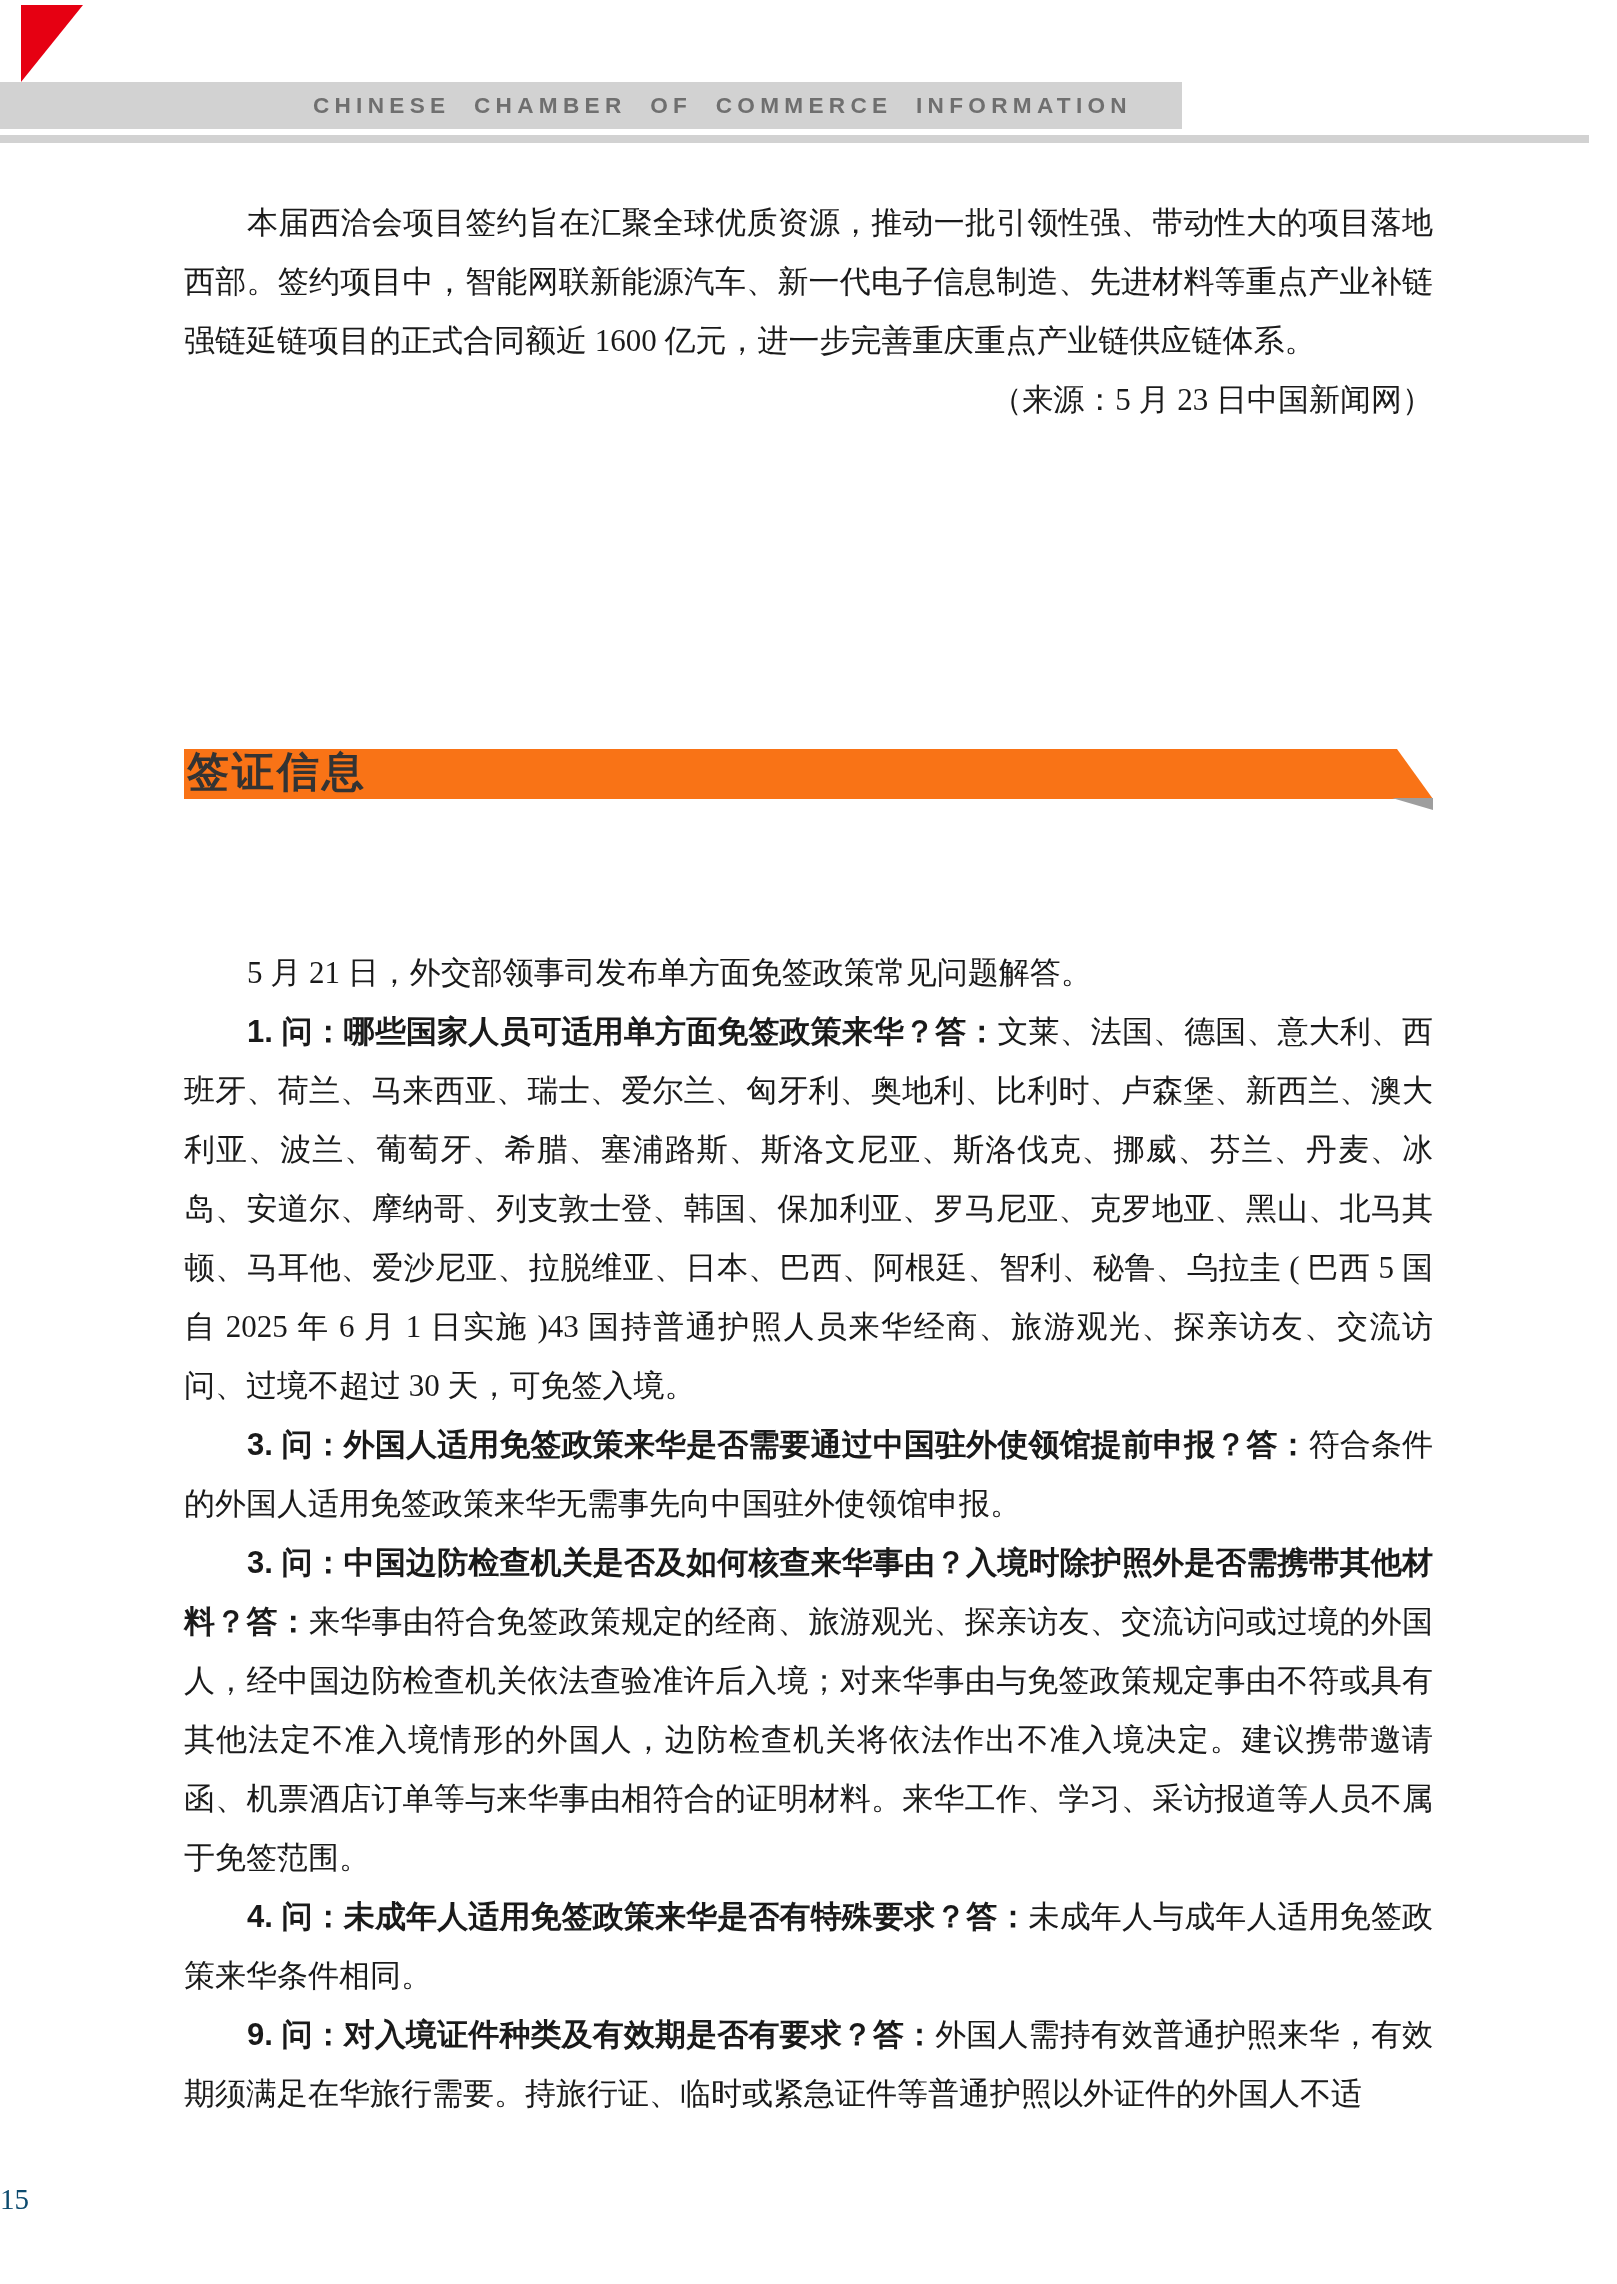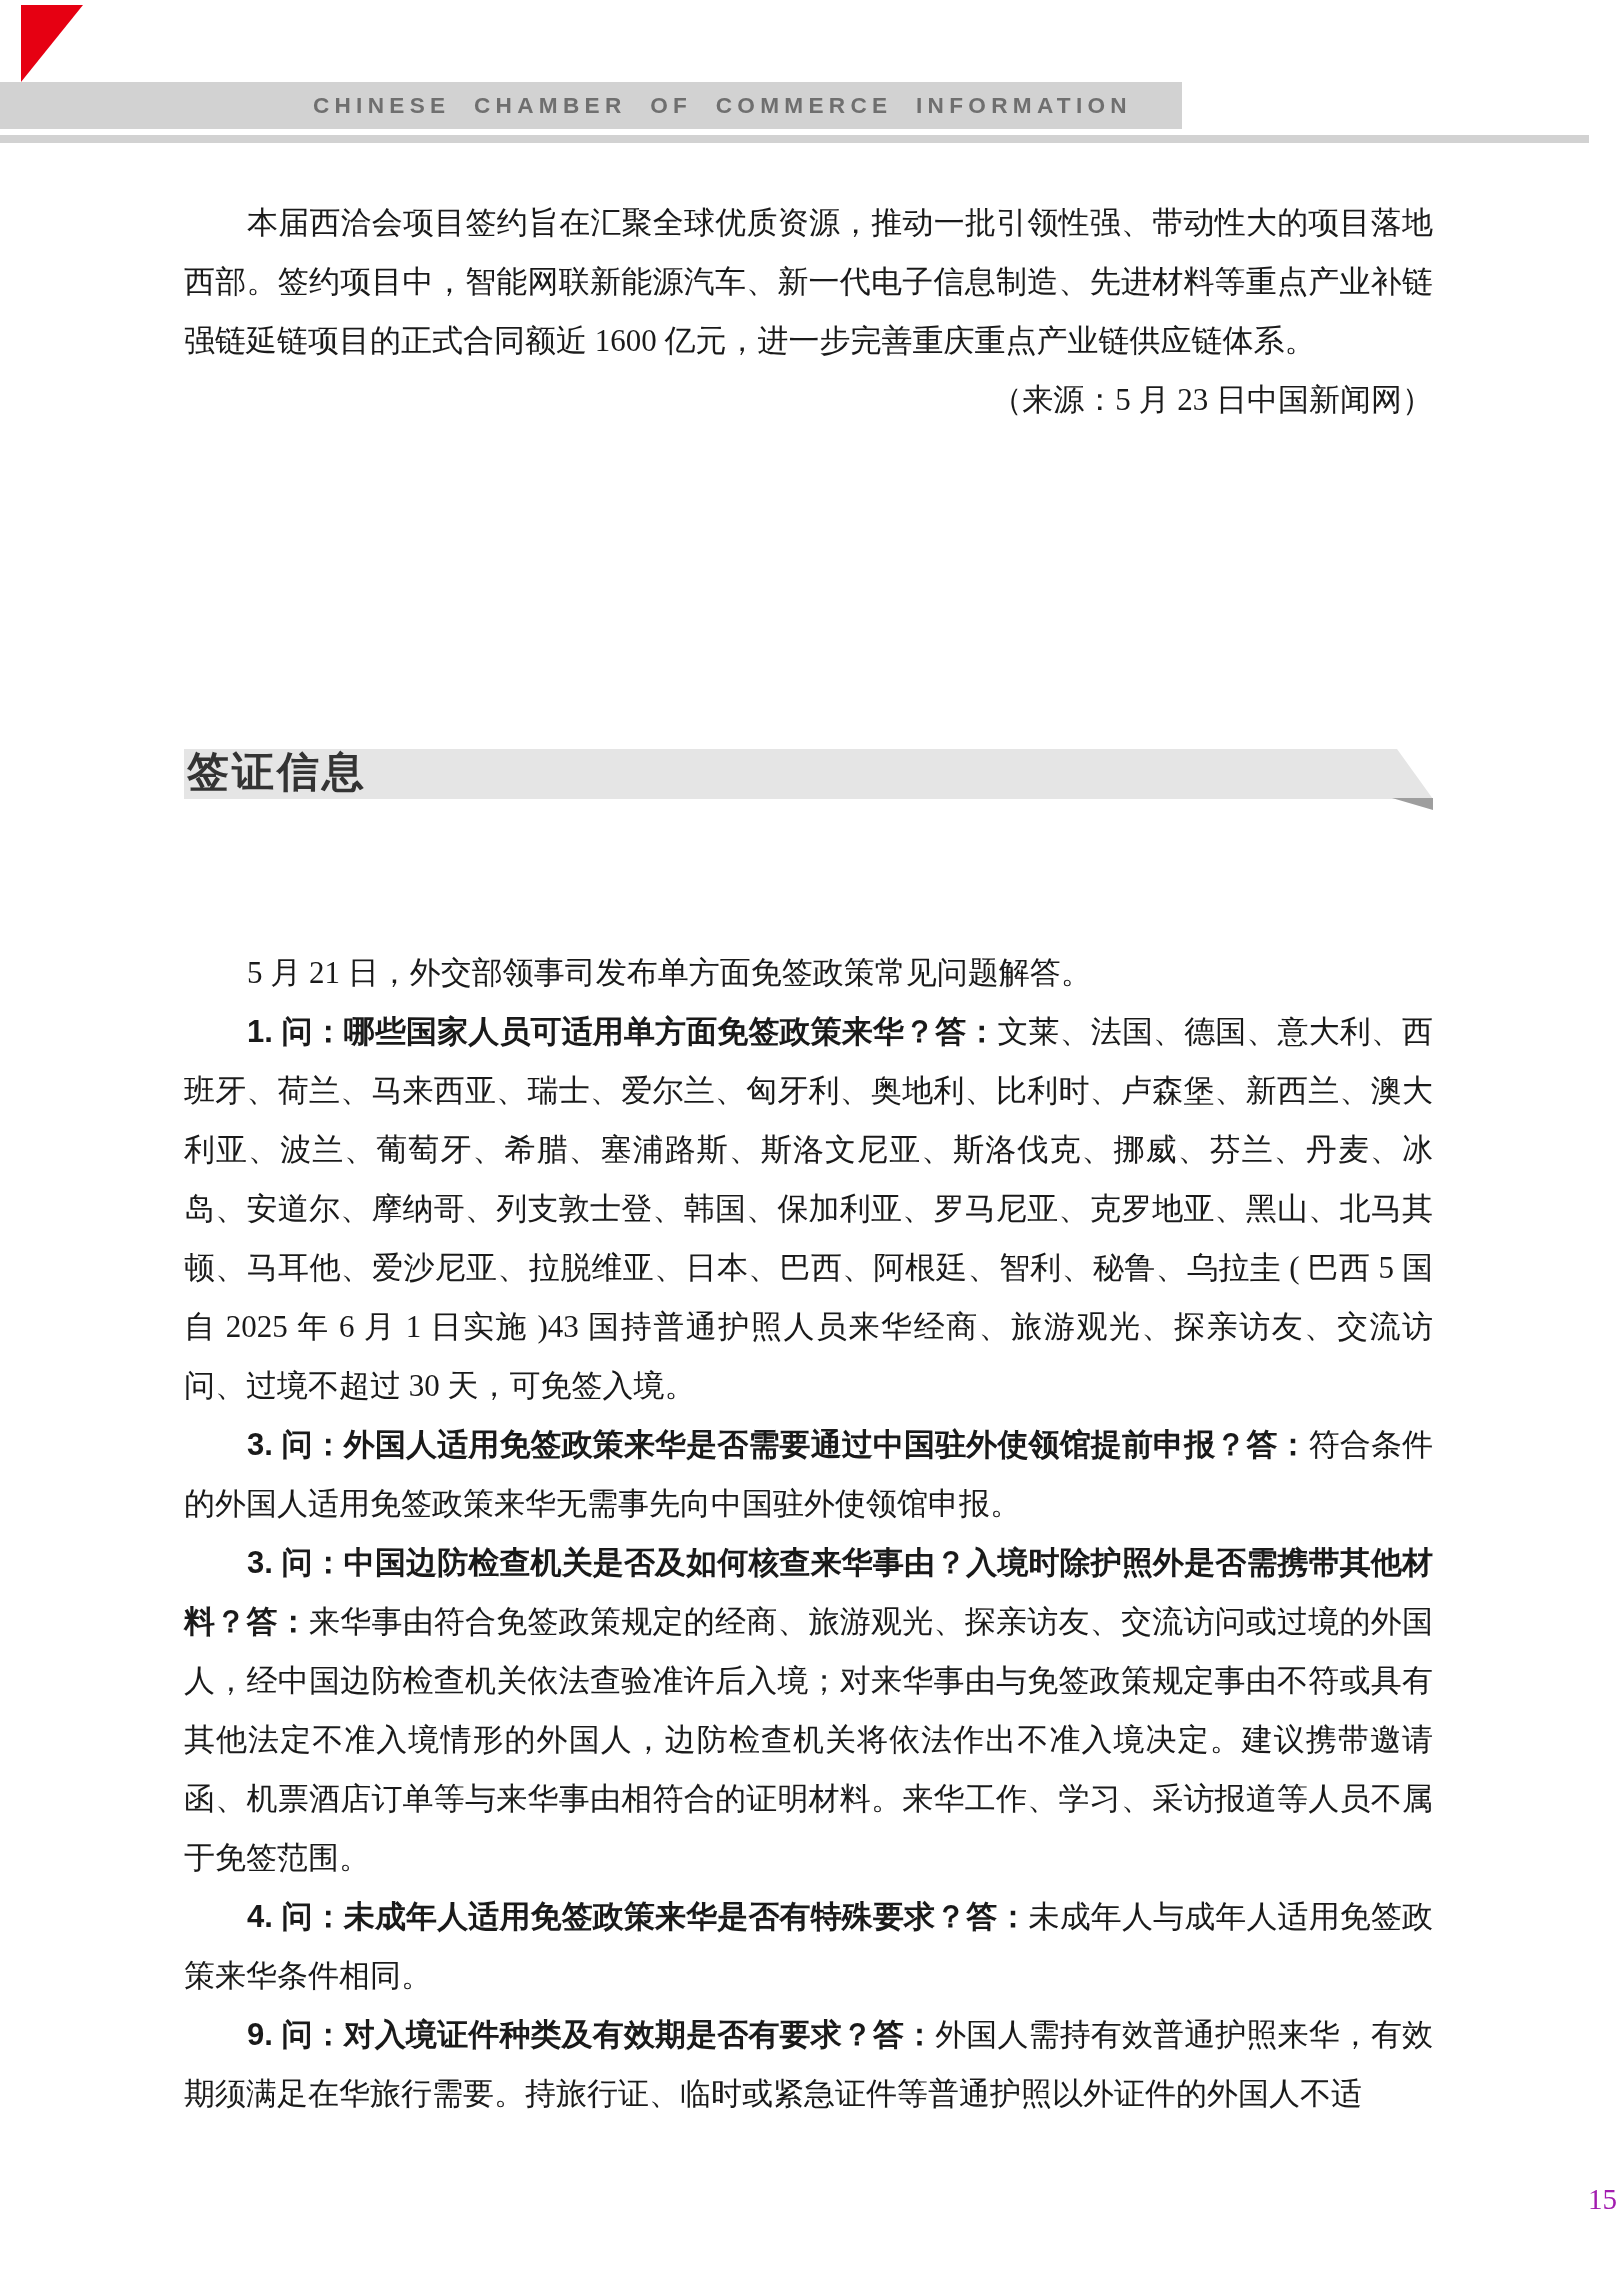--- a/index.html
+++ b/index.html
@@ -58,21 +58,21 @@
   .para.indent{text-indent:63px;}
   .para.right{text-align:right;text-indent:0;}
   .run-bold{
     font-weight:bold;
     font-family:"Liberation Sans","DejaVu Sans",sans-serif;
   }
   
   .section-bar{
     position:absolute;left:184px;top:749px;
     width:1249px;height:50px;
-    background:#e5e5e5;
+    background:#f97316;
     clip-path:polygon(0 0,1213px 0,1249px 50px,0 50px);
   }
   .section-label{
     display:block;
     padding-left:3px;
     line-height:47px;
     font-size:42px;
     font-weight:900;
     letter-spacing:3px;
     color:#333333;
@@ -90,23 +90,23 @@
     text-align:center;
     font-size:36px;
     font-weight:bold;
     letter-spacing:1.5px;
     color:#161616;
     font-family:"Liberation Sans","DejaVu Sans",sans-serif;
   }
   .page-number{
     position:absolute;left:0;top:2183px;
     width:1617px;
-    text-align:right;
+    text-align:left;
     font-size:29px;
-    color:#a21caf;
+    color:#0c4a6e;
     font-family:"Liberation Serif","DejaVu Serif",serif;
   }
 </style>
 </head>
 <body>
 
 <div class="page">
 
   <div class="red-corner"></div>
 

